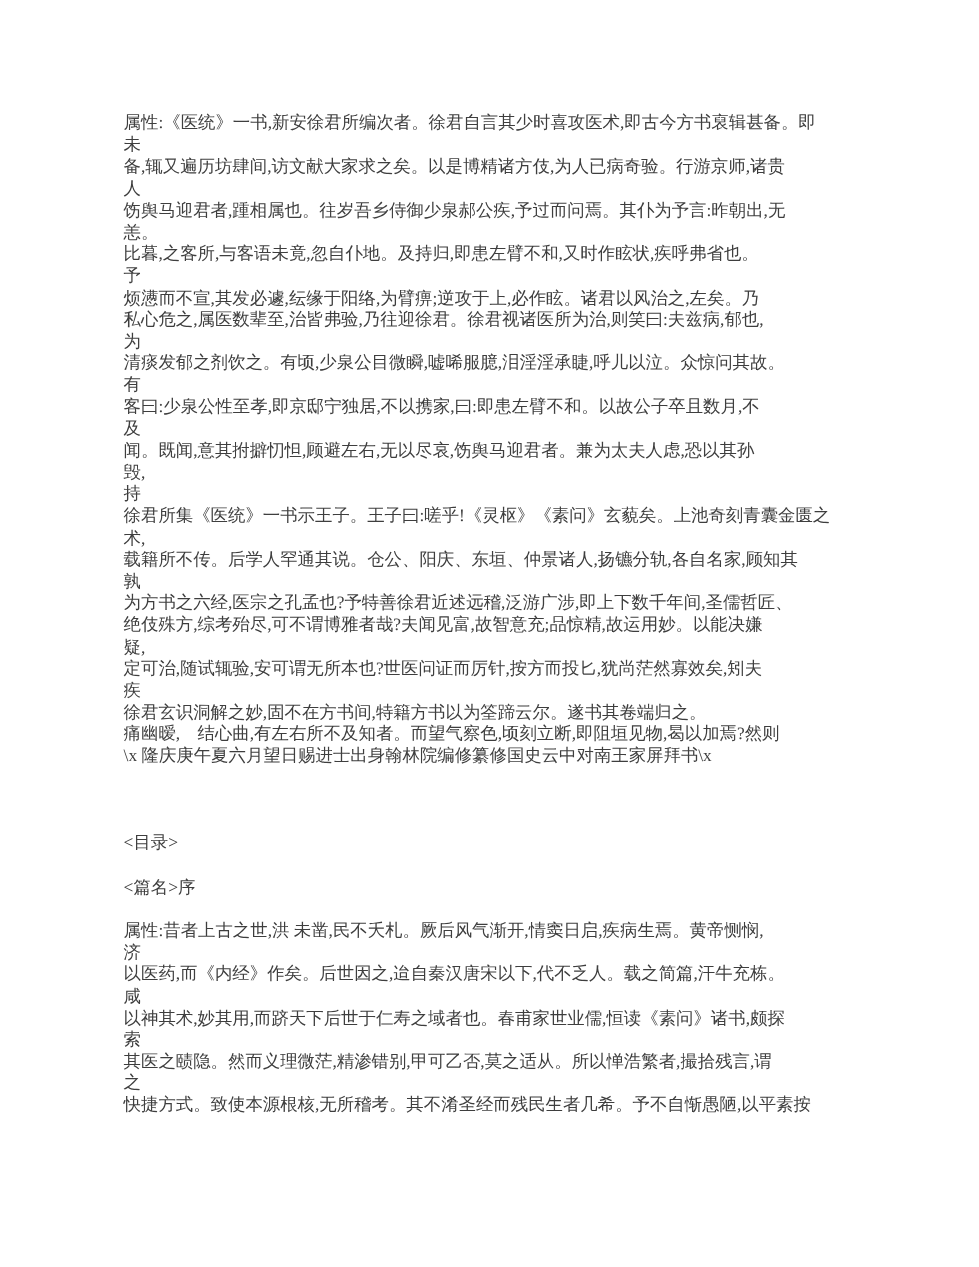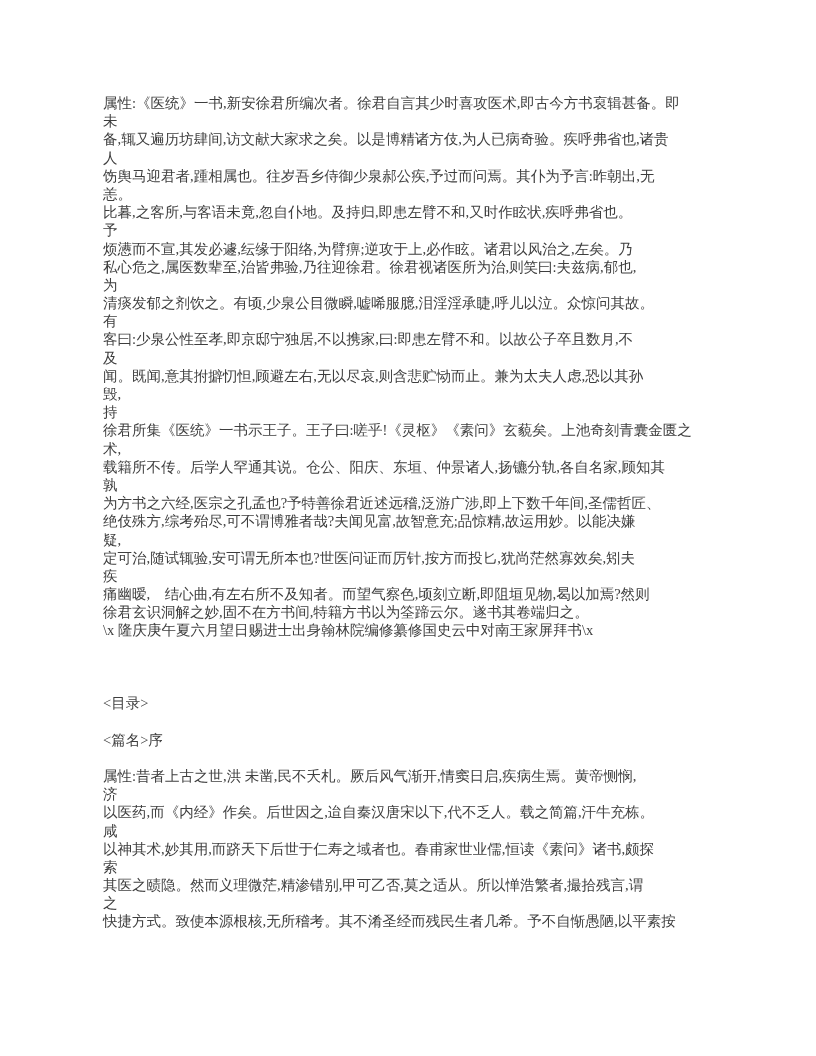--- a/index.html
+++ b/index.html
@@ -30,47 +30,47 @@
     overflow: visible;
   }
 </style>
 </head>
 <body>
 
 <div class="page" style="background: rgb(255, 255, 255);">
   <div class="doc" style="color: rgb(62, 62, 62);">
       <div class="line">属性:《医统》一书,新安徐君所编次者。徐君自言其少时喜攻医术,即古今方书裒辑甚备。即</div>
       <div class="line">未</div>
-      <div class="line">备,辄又遍历坊肆间,访文献大家求之矣。以是博精诸方伎,为人已病奇验。疾呼弗省也,诸贵</div>
+      <div class="line">备,辄又遍历坊肆间,访文献大家求之矣。以是博精诸方伎,为人已病奇验。行游京师,诸贵</div>
       <div class="line">人</div>
       <div class="line">饬舆马迎君者,踵相属也。往岁吾乡侍御少泉郝公疾,予过而问焉。其仆为予言:昨朝出,无</div>
       <div class="line">恙。</div>
       <div class="line">比暮,之客所,与客语未竟,忽自仆地。及持归,即患左臂不和,又时作眩状,疾呼弗省也。</div>
       <div class="line">予</div>
       <div class="line">烦懑而不宣,其发必遽,纭缘于阳络,为臂痹;逆攻于上,必作眩。诸君以风治之,左矣。乃</div>
       <div class="line">私心危之,属医数辈至,治皆弗验,乃往迎徐君。徐君视诸医所为治,则笑曰:夫兹病,郁也,</div>
       <div class="line">为</div>
       <div class="line">清痰发郁之剂饮之。有顷,少泉公目微瞬,嘘唏服臆,泪淫淫承睫,呼儿以泣。众惊问其故。</div>
       <div class="line">有</div>
       <div class="line">客曰:少泉公性至孝,即京邸宁独居,不以携家,曰:即患左臂不和。以故公子卒且数月,不</div>
       <div class="line">及</div>
-      <div class="line">闻。既闻,意其拊擗忉怛,顾避左右,无以尽哀,则含悲贮恸而止。兼为太夫人虑,恐以其孙</div>
+      <div class="line">闻。既闻,意其拊擗忉怛,顾避左右,无以尽哀,饬舆马迎君者。兼为太夫人虑,恐以其孙</div>
       <div class="line">毁,</div>
       <div class="line">持</div>
       <div class="line">徐君所集《医统》一书示王子。王子曰:嗟乎!《灵枢》《素问》玄藐矣。上池奇刻青囊金匮之</div>
       <div class="line">术,</div>
       <div class="line">载籍所不传。后学人罕通其说。仓公、阳庆、东垣、仲景诸人,扬镳分轨,各自名家,顾知其</div>
       <div class="line">孰</div>
       <div class="line">为方书之六经,医宗之孔孟也?予特善徐君近述远稽,泛游广涉,即上下数千年间,圣儒哲匠、</div>
       <div class="line">绝伎殊方,综考殆尽,可不谓博雅者哉?夫闻见富,故智意充;品惊精,故运用妙。以能决嫌</div>
       <div class="line">疑,</div>
       <div class="line">定可治,随试辄验,安可谓无所本也?世医问证而厉针,按方而投匕,犹尚茫然寡效矣,矧夫</div>
       <div class="line">疾</div>
+      <div class="line">徐君玄识洞解之妙,固不在方书间,特籍方书以为筌蹄云尔。遂书其卷端归之。</div>
       <div class="line">痛幽暧,　结心曲,有左右所不及知者。而望气察色,顷刻立断,即阻垣见物,曷以加焉?然则</div>
-      <div class="line">徐君玄识洞解之妙,固不在方书间,特籍方书以为筌蹄云尔。遂书其卷端归之。</div>
       <div class="line">\x 隆庆庚午夏六月望日赐进士出身翰林院编修纂修国史云中对南王家屏拜书\x</div>
       <div class="line"></div>
       <div class="line"></div>
       <div class="line"></div>
       <div class="line">&lt;目录&gt;</div>
       <div class="line"></div>
       <div class="line">&lt;篇名&gt;序</div>
       <div class="line"></div>
       <div class="line">属性:昔者上古之世,洪 未凿,民不夭札。厥后风气渐开,情窦日启,疾病生焉。黄帝恻悯,</div>
       <div class="line">济</div>

